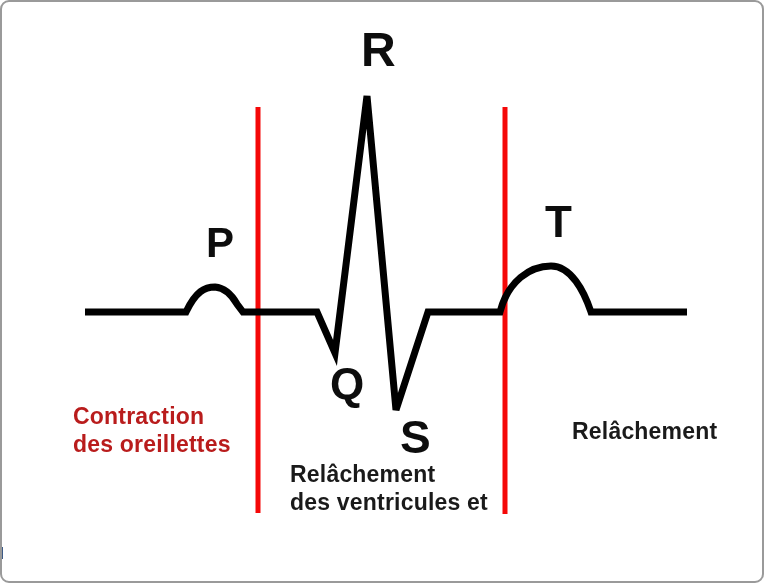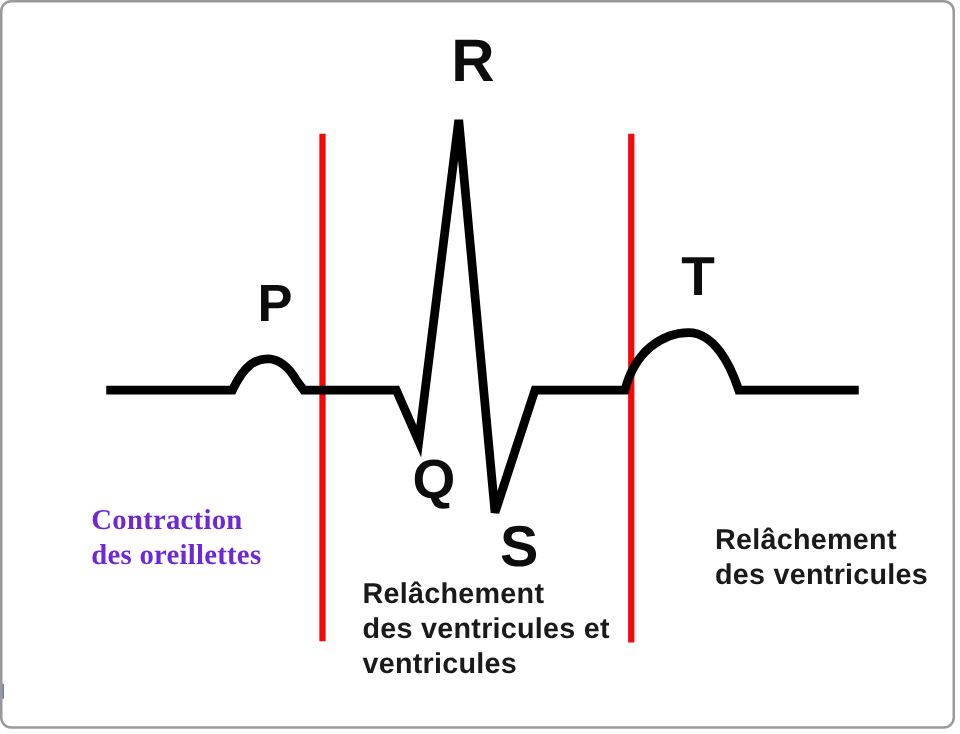--- a/index.html
+++ b/index.html
@@ -68,32 +68,30 @@
       <path fill="none" stroke-linejoin="miter" stroke-linecap="butt" d="M 85 312 L 186 312 C 196 291 205 287 215 287 C 226 288 233 297 237 304 L 243 312 L 317 312 L 335 353 L 367 96 L 396 410 L 428 312 L 500 312 C 508 281 530 266 551 266 C 571 266 584 291 591 312 L 687 312" stroke="#000000" stroke-width="7"></path>
     </svg>
     <div>
         <div class="wave-letter" style="left: 206px; top: 222px; font-size: 42px;">P</div>
         <div class="wave-letter" style="left: 330px; top: 362px; font-size: 44px;">Q</div>
         <div class="wave-letter" style="left: 361px; top: 26px; font-size: 48px;">R</div>
         <div class="wave-letter" style="left: 400px; top: 414px; font-size: 46px;">S</div>
         <div class="wave-letter" style="left: 545px; top: 200px; font-size: 44px;">T</div>
       </div>
     <div>
-        <div class="caption" style="left: 73px; top: 402px; color: #6d28d9; font-family: Liberation Serif, serif;">
+        <div class="caption" style="left: 73px; top: 402px; color: #b91c1c;">
           <div>Contraction</div>
           <div>des oreillettes</div>
         </div>
         <div class="caption" style="left: 290px; top: 460px; color: rgb(26, 26, 26);">
           <div>Relâchement</div>
           <div>des ventricules et</div>
-          <div>ventricules</div>
         </div>
         <div class="caption" style="left: 572px; top: 417px; color: rgb(26, 26, 26);">
           <div>Relâchement</div>
-          <div>des ventricules</div>
         </div>
       </div>
     <div class="edge-artifact" style="left: 0px; top: 14px; width: 2px; height: 8px; background: rgb(142, 48, 64);"></div>
     <div class="edge-artifact" style="left: 0px; top: 328px; width: 2px; height: 9px; background: rgb(61, 90, 134);"></div>
     <div class="edge-artifact" style="left: 0px; top: 445px; width: 2px; height: 9px; background: rgb(61, 90, 134);"></div>
     <div class="edge-artifact" style="left: 0px; top: 547px; width: 3px; height: 12px; background: rgb(61, 90, 134);"></div>
 
   </div>
 </div>
 

